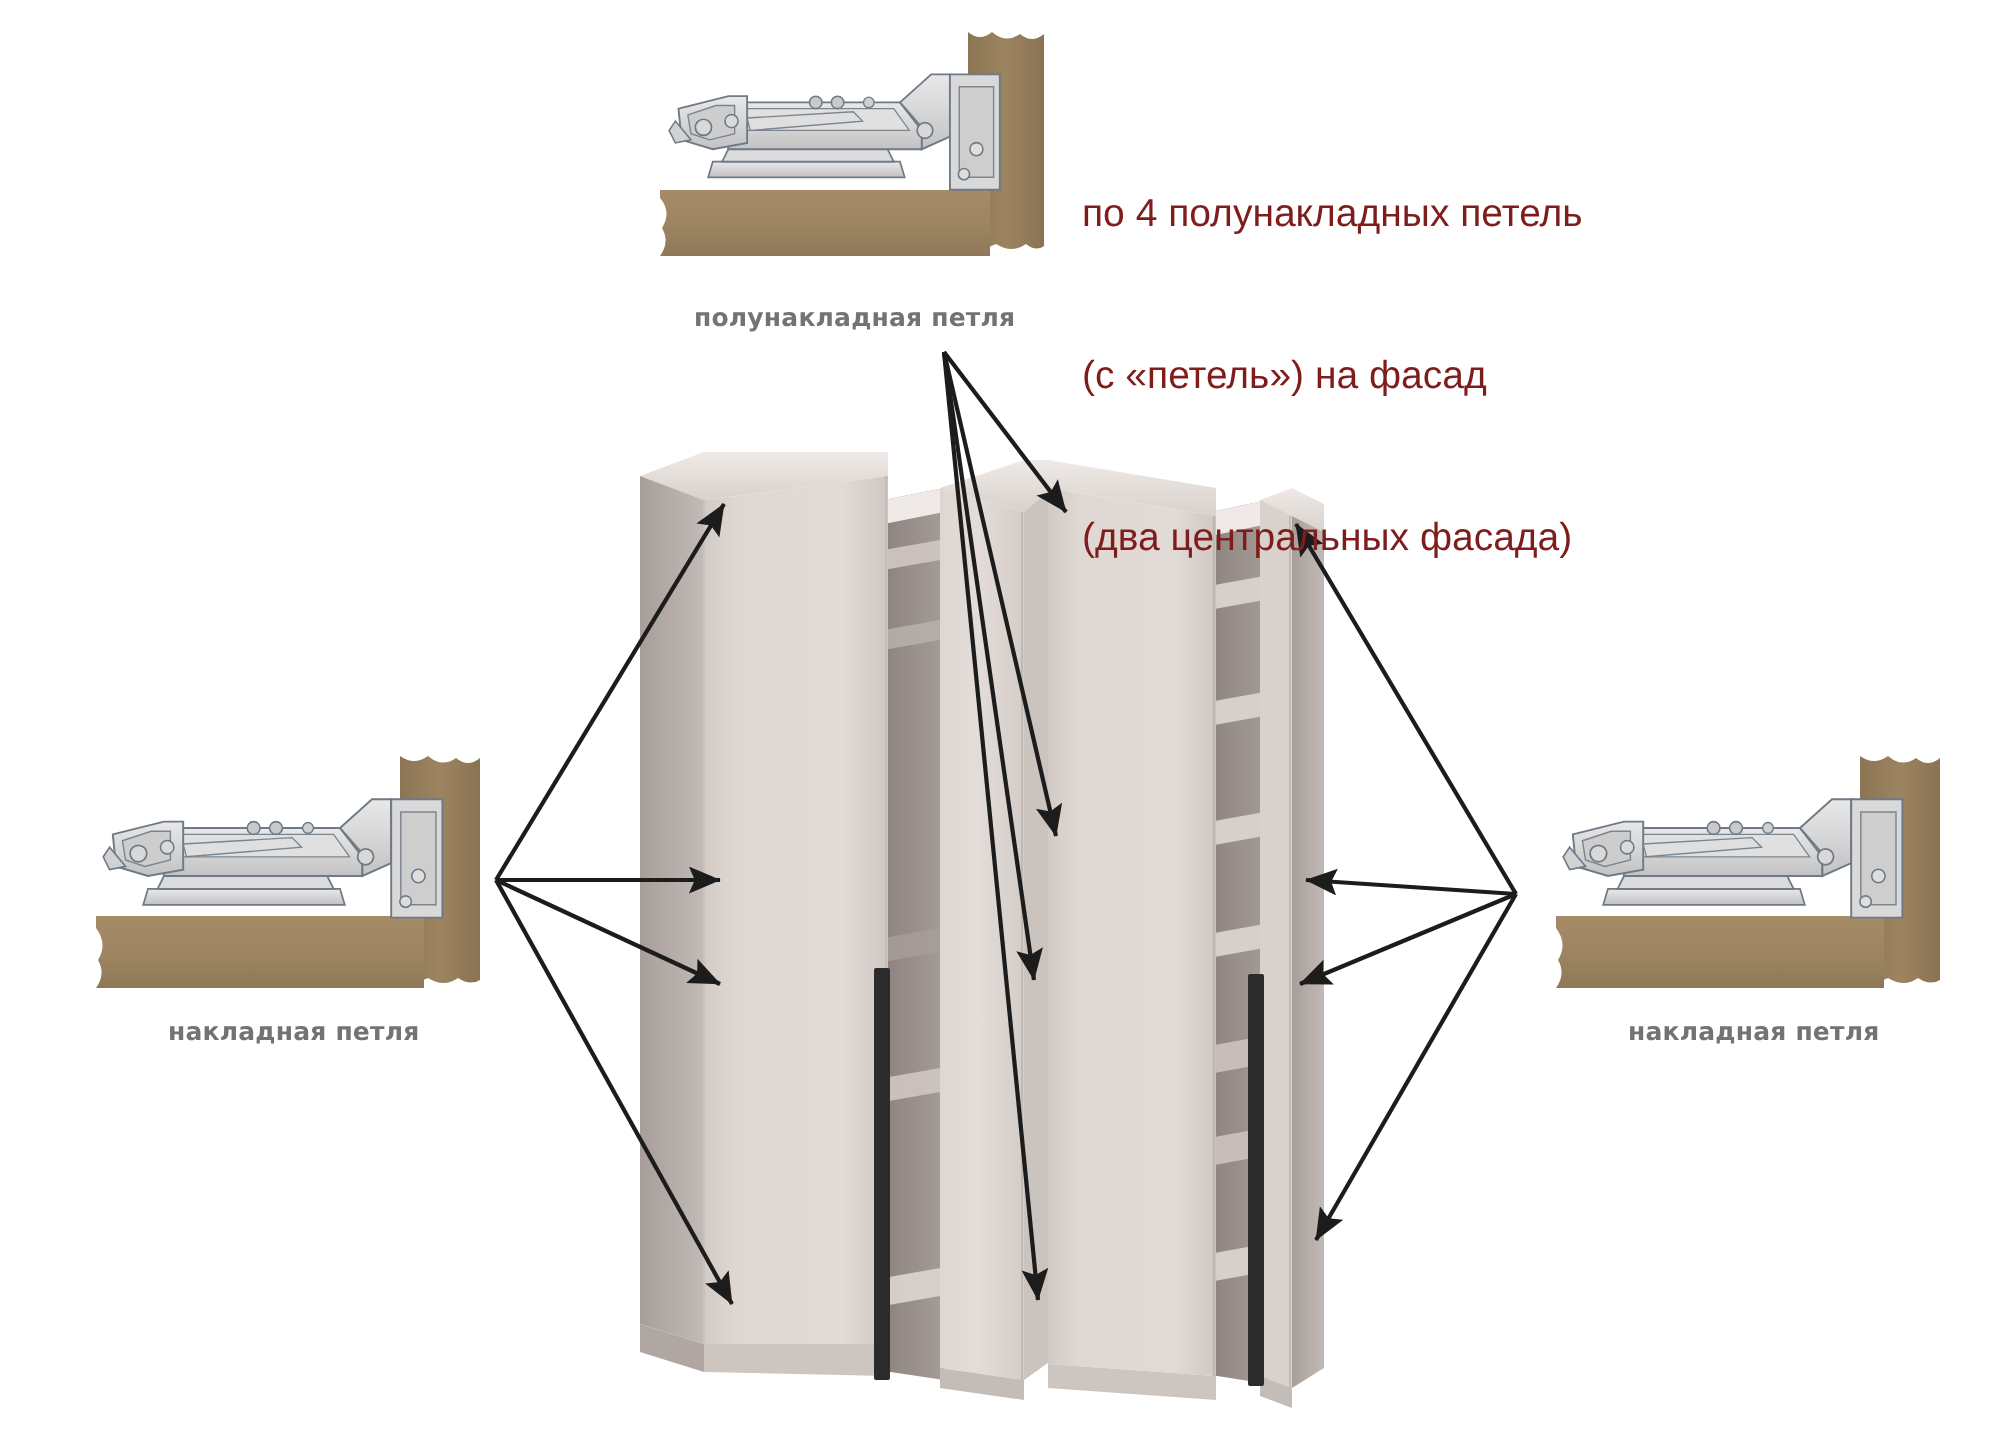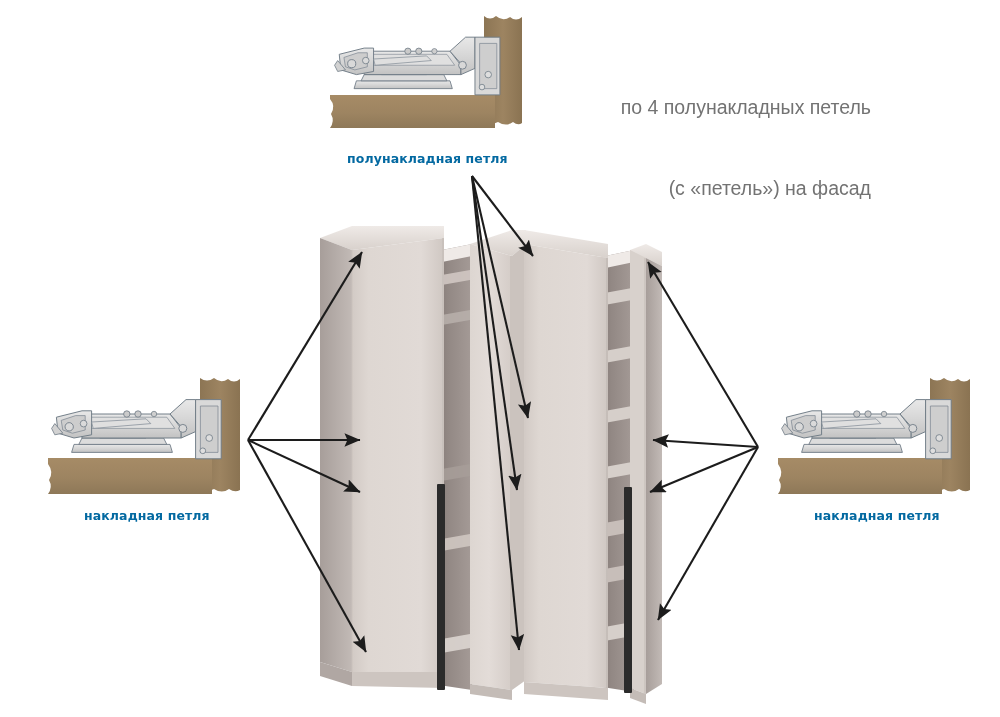--- a/index.html
+++ b/index.html
@@ -28,34 +28,33 @@
   }
 
   
   .annotation {
     position: absolute;
     left: 541px;
     top: 40px;
     width: 330px;
     font-size: 19.5px;
     line-height: 27px;
-    color: #737373;
+    color: #7f1d1d;
     font-family: "Liberation Sans", sans-serif;
     white-space: pre;
-    text-align: right;
   }
   .annotation div { white-space: nowrap; }
 
   .hinge-label {
     position: absolute;
     font-family: "DejaVu Sans", sans-serif;
     font-weight: bold;
     font-size: 12.5px;
     letter-spacing: 0.1px;
-    color: #0369a1;
+    color: #737373;
     white-space: nowrap;
   }
   #label-top   { left: 347px; top: 151px; }
   #label-left  { left: 84px;  top: 508px; }
   #label-right { left: 814px; top: 508px; }
 </style>
 </head>
 <body>
 
 <div id="stage">
@@ -274,20 +273,21 @@
       <line x1="472" y1="176" x2="528" y2="418"></line>
       <line x1="472" y1="176" x2="517" y2="490"></line>
       <line x1="472" y1="176" x2="519" y2="650"></line>
     </g>
 
   </svg>
 
   <div class="annotation">
     <div>по 4 полунакладных петель</div>
     <div>(с «петель») на фасад</div>
+    <div>(два центральных фасада)</div>
   </div>
 
   <div class="hinge-label" id="label-top">полунакладная петля</div>
 
   <div class="hinge-label" id="label-left">накладная петля</div>
 
   <div class="hinge-label" id="label-right">накладная петля</div>
 
 </div>
 

